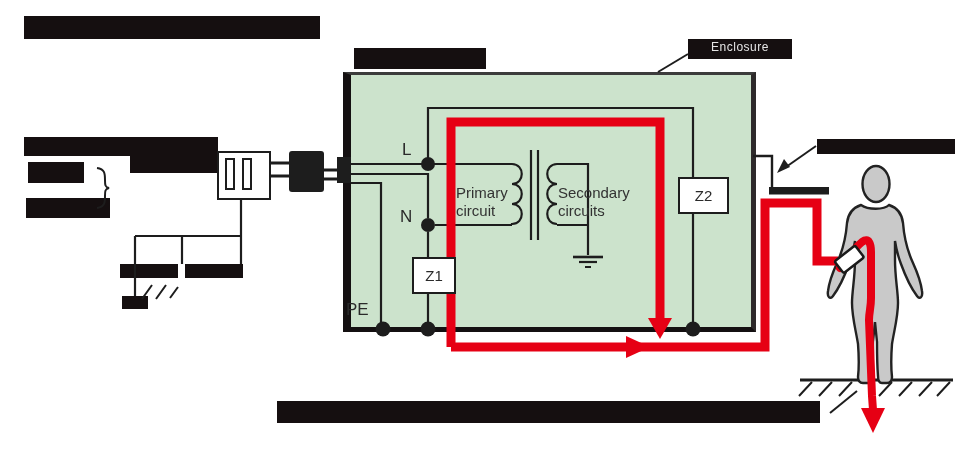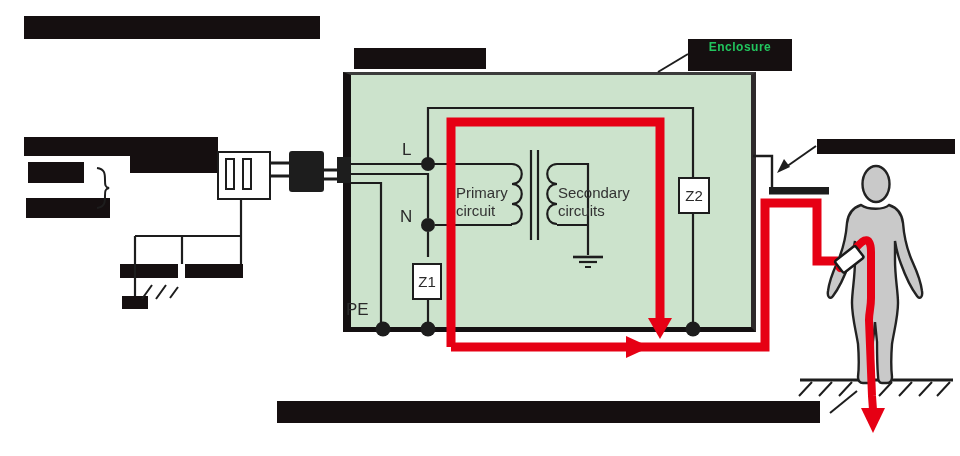--- a/index.html
+++ b/index.html
@@ -21,22 +21,22 @@
   .redln{stroke:var(--red);fill:none;}
   .red-fill{fill:var(--red);stroke:none;}
   .bodyfill{fill:var(--body-fill);stroke:var(--body-outline);stroke-width:2.4;}
   .compbox{position:absolute;box-sizing:border-box;background:#fff;border:2.2px solid var(--wire);
     display:flex;align-items:center;justify-content:center;font-size:15px;color:var(--text);}
   #socket{position:absolute;left:217px;top:151px;width:54px;height:49px;box-sizing:border-box;
     background:#fff;border:2.6px solid var(--wire);}
   .slot{position:absolute;box-sizing:border-box;border:2px solid var(--wire);background:#fff;
     width:10px;height:32px;top:5px;}
   #plug{position:absolute;left:289px;top:151px;width:35px;height:41px;background:var(--wire);border-radius:3px;}
-  #enclosure-label{position:absolute;left:688px;top:39px;width:104px;height:32px;background:var(--redact);
-    color:#22c55e;font-size:12px;font-weight:bold;text-align:center;line-height:16px;letter-spacing:.5px;}
+  #enclosure-label{position:absolute;left:688px;top:39px;width:104px;height:20px;background:var(--redact);
+    color:#e5e5e5;font-size:12px;font-weight:normal;text-align:center;line-height:16px;letter-spacing:.5px;}
   .twoline{position:absolute;font-size:15px;line-height:18px;color:#323232;}
 </style>
 </head>
 <body>
 
 <div id="stage">
 
   <div class="bar" style="left:24px;top:16px;width:296px;height:23px;"></div>
   <div class="bar" style="left:354px;top:48px;width:132px;height:21px;"></div>
   <div class="bar" style="left:24px;top:137px;width:194px;height:19px;"></div>
@@ -128,24 +128,24 @@
       <path class="redln" stroke-width="9" stroke-linejoin="miter" d="M451,347 V122 H660 V320"></path>
       <polygon class="red-fill" points="648,318 672,318 660,339"></polygon>
       <path class="redln" stroke-width="9" stroke-linejoin="miter" d="M451,347 H765 V203 H817 V261 L838,261"></path>
       <polygon class="red-fill" points="626,336 626,358 650,347"></polygon>
       <path class="redln" stroke-width="8" stroke-linecap="round" stroke-linejoin="round" d="M840,268 C850,254 857,246 862,242 C869,237 871,244 871,252 L871,298 C871,308 869,312 869,320 L872,396 L873,410"></path>
       <polygon class="red-fill" points="861,408 885,408 873,433"></polygon>
       <rect x="836" y="252" width="26" height="15" rx="2" fill="#ffffff" stroke="#1a1a1a" stroke-width="2.5" transform="rotate(-38 849 259)"></rect>
     </g>
   </svg>
 
-  <div class="compbox" style="left:412px;top:257px;width:30px;height:37px;margin-top:6px;">
+  <div class="compbox" style="left:412px;top:257px;width:44px;height:37px;">
     <span>Z1</span>
   </div>
-  <div class="compbox" style="left:678px;top:177px;width:32px;height:37px;">
+  <div class="compbox" style="left:678px;top:177px;width:51px;height:37px;">
     <span>Z2</span>
   </div>
 
   <div class="lbl" style="left:402px;top:140px;font-size:17px;">L</div>
   <div class="lbl" style="left:400px;top:207px;font-size:17px;">N</div>
   <div class="lbl" style="left:346px;top:300px;font-size:17px;text-align:right;">PE</div>
 
   <div class="twoline" style="left:558px;top:184px;">
     <div>Secondary</div>
     <div>circuits</div>

